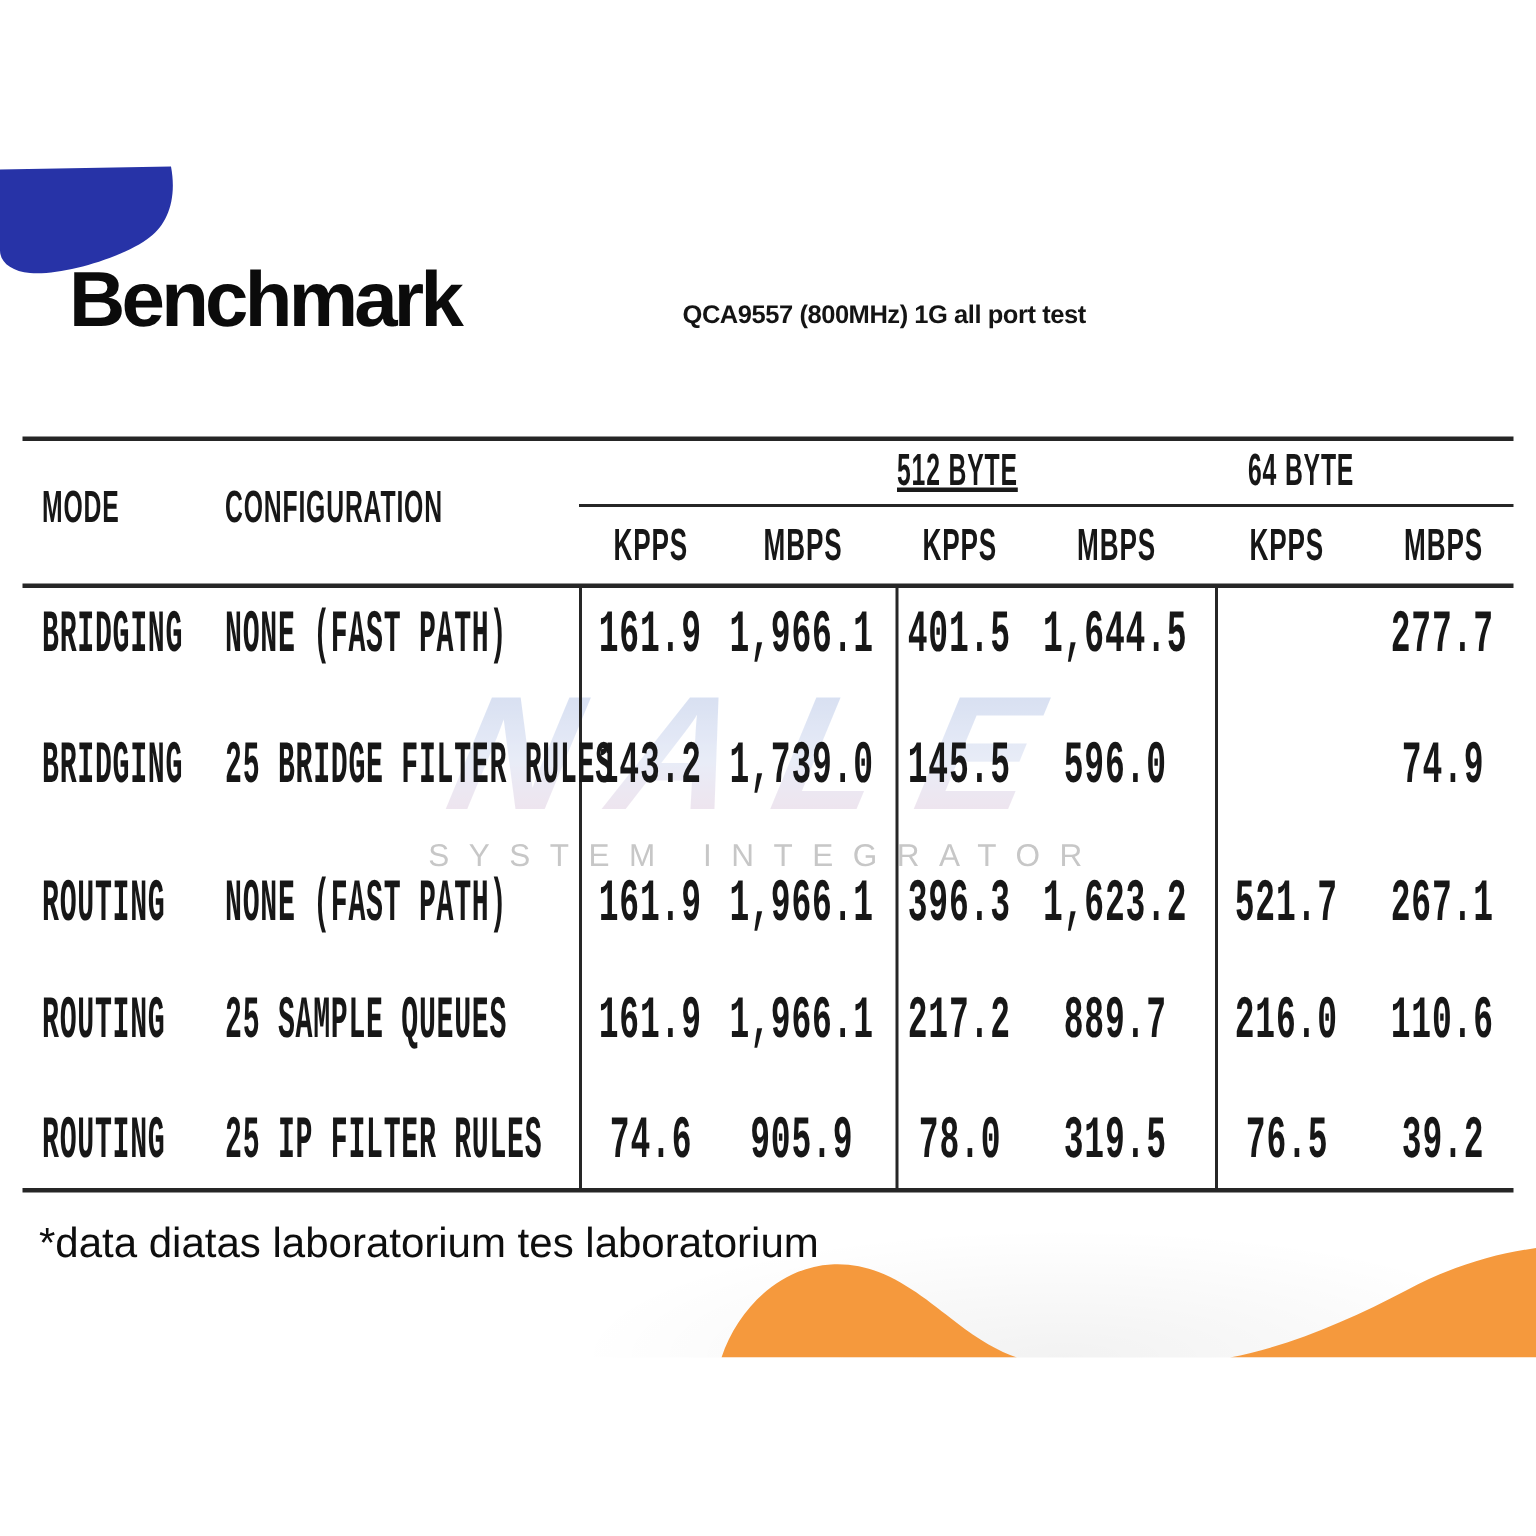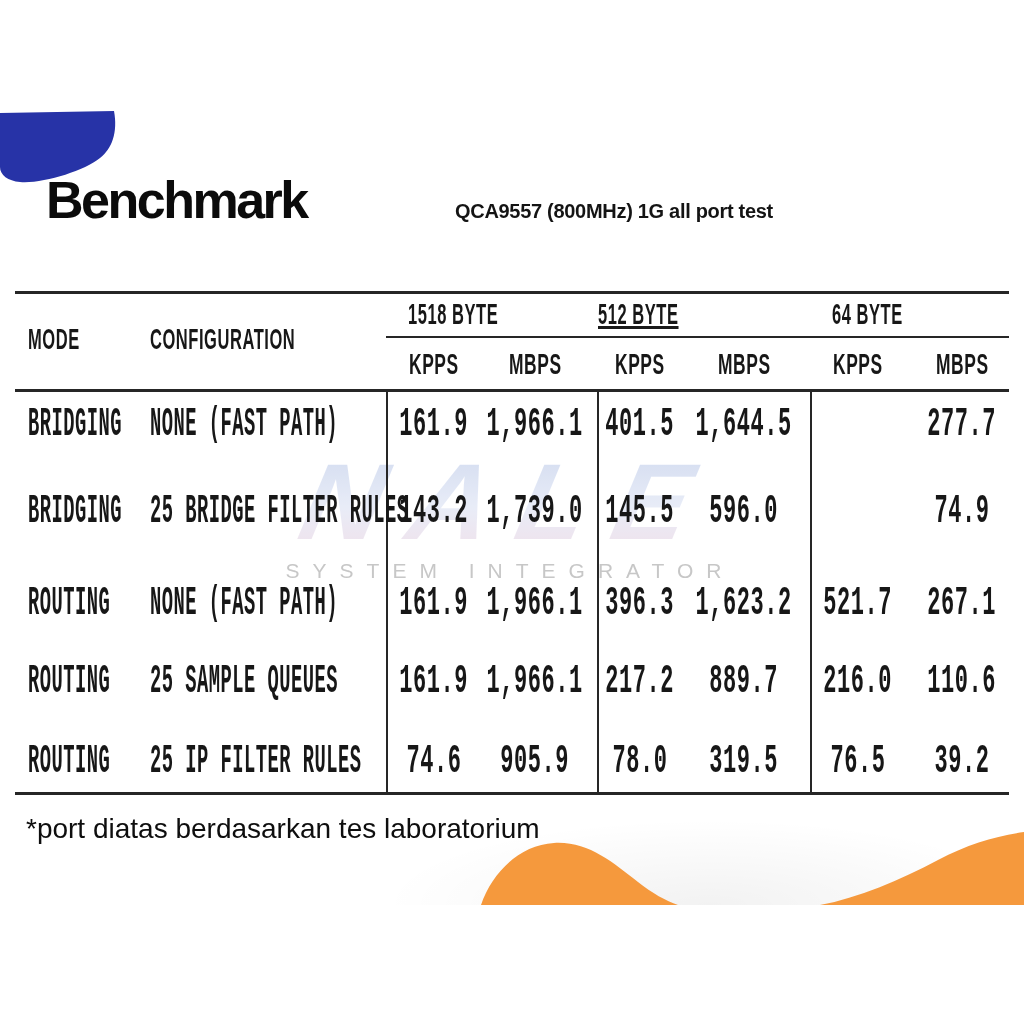--- a/index.html
+++ b/index.html
@@ -9,21 +9,21 @@
     font-family:"Liberation Sans", sans-serif;color:#1a1a1a;
   }
   
   .blob-blue{position:absolute;left:0;top:105px;width:130px;height:95px;}
   .title{
     position:absolute;left:46px;top:174px;
     font-size:52px;font-weight:bold;letter-spacing:-2.5px;color:#0b0b0b;line-height:1;
   }
   .subtitle{
     position:absolute;left:455px;top:201px;
-    font-size:20px;font-weight:bold;letter-spacing:-0.3px;color:#141414;line-height:1;
+    font-size:17px;font-weight:bold;letter-spacing:-0.3px;color:#141414;line-height:1;
   }
   
   .watermark{position:absolute;left:270px;top:448px;width:480px;text-align:center;z-index:1;}
   .wm-brand{
     display:inline-block;font-size:108px;line-height:1;font-weight:800;font-style:italic;
     letter-spacing:26px;transform:skewX(-12deg) scaleX(1.04);transform-origin:center;
     background:linear-gradient(180deg,#aebfe4 0%,#d7def2 55%,#e6c9da 100%);
     -webkit-background-clip:text;background-clip:text;color:transparent;opacity:0.55;
   }
   .wm-tagline{
@@ -106,23 +106,20 @@
     <div class="vline vl-2"></div>
     <div class="vline vl-3"></div>
 
     <div class="cell left c-mode" style="top:325px;">
       <span class="cx hd sqz-l">MODE</span>
       </div>
     <div class="cell left c-config" style="top:325px;">
       <span class="cx hd sqz-l">CONFIGURATION</span>
       </div>
 
-    <div class="cell left" style="left:408px;width:200px;top:300px;">
-      <span class="cx hd sqz-l">1518 BYTE</span>
-      </div>
     <div class="cell left" style="left:598px;width:200px;top:300px;text-decoration:underline;">
       <span class="cx hd sqz-l">512 BYTE</span>
       </div>
     <div class="cell left" style="left:832px;width:180px;top:300px;">
       <span class="cx hd sqz-l">64 BYTE</span>
       </div>
 
     <div class="cell c-v0" style="top:350px;">
       <span class="cx hd sqz-c">KPPS</span>
       </div>
@@ -266,15 +263,15 @@
       <div class="cell c-v4">
           <span class="cx dt sqz-num">76.5</span>
         </div>
       <div class="cell c-v5">
           <span class="cx dt sqz-num">39.2</span>
         </div>
     </div>
 
   </div>
 
-  <div class="footnote">*port diatas berdasarkan tes laboratorium</div>
+  <div class="footnote">*data diatas laboratorium tes laboratorium</div>
 
 </div>
 
 </body></html>

